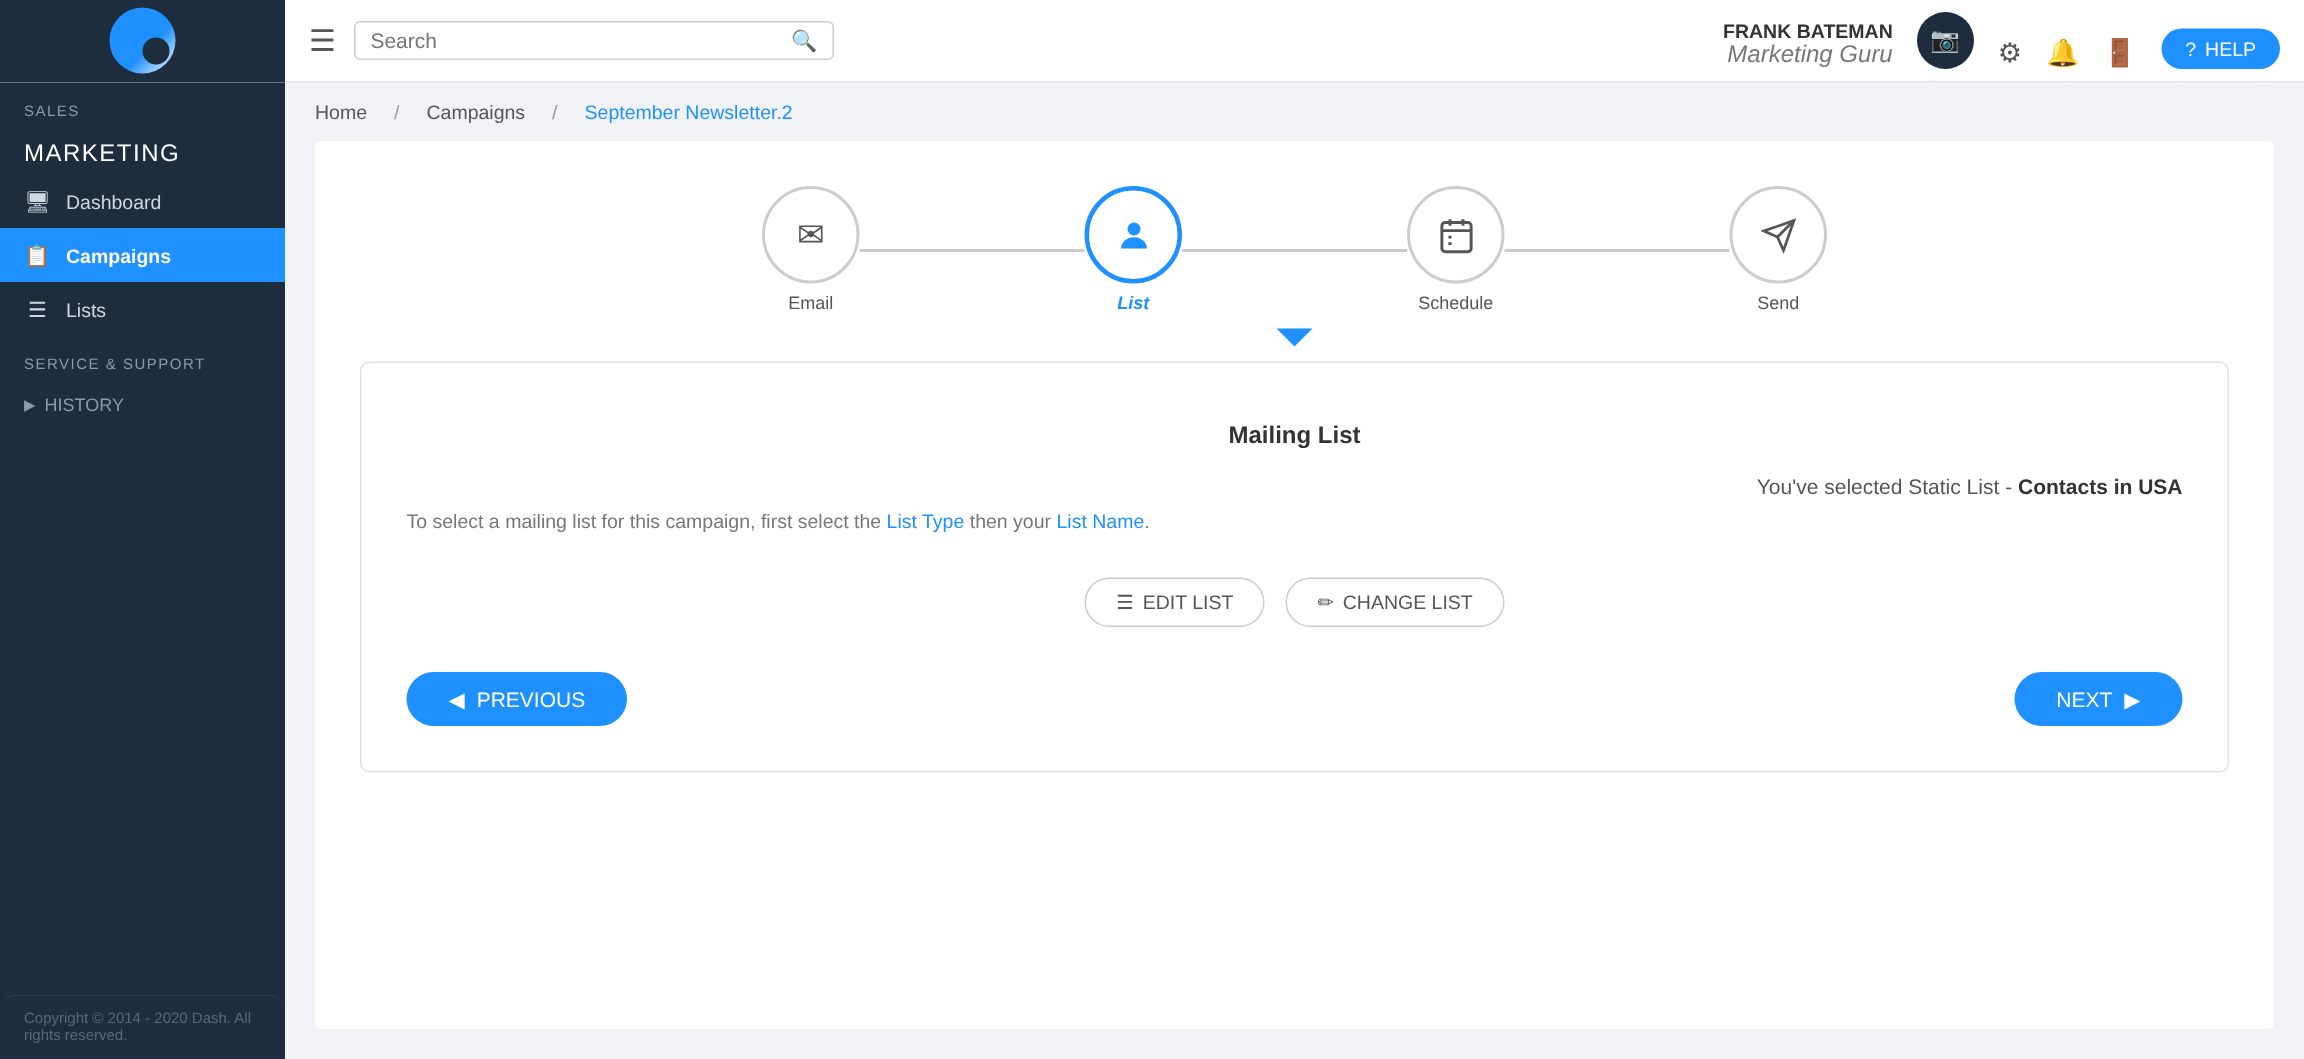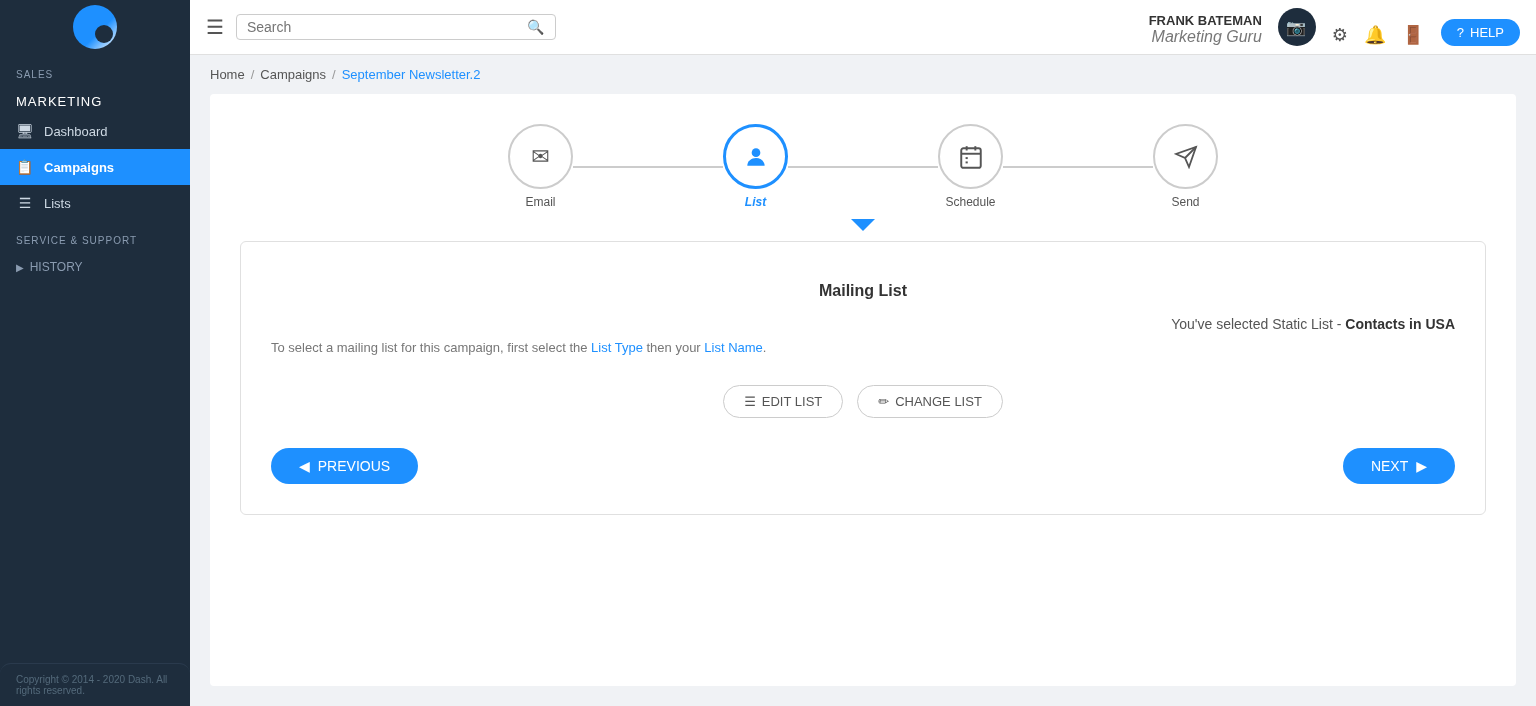--- a/index.html
+++ b/index.html
@@ -172,21 +172,21 @@
       background: #f0f2f5;
     }
 
     
     .breadcrumb {
       display: flex;
       align-items: flex-end;
       padding: 12px 20px;
       font-size: 13px;
       color: #555;
-      gap: 6px;
+      gap: 18px;
       background: #f0f2f5;
     }
     .breadcrumb a { color: #555; text-decoration: none; }
     .breadcrumb .sep { color: #999; }
     .breadcrumb .current { color: #1e90ff; font-weight: 500; }
 
     
     .campaign-container {
       background: #fff;
       margin: 0 20px 20px;
@@ -342,21 +342,21 @@
       <span>HELP</span>
     </button>
   </div>
 </div>
 
 <div class="main-layout">
 
   <div class="sidebar">
     <div class="sidebar-section-label">SALES</div>
 
-    <div class="sidebar-section-label" style="color:#fff; font-size:13px; padding-top:10px;">MARKETING</div>
+    <div class="sidebar-section-label" style="color:#fff; font-size:16px; padding-top:10px;">MARKETING</div>
 
     <div class="sidebar-item">
       <span class="sidebar-item-icon">🖥</span>
       <span>Dashboard</span>
     </div>
 
     <div class="sidebar-item active">
       <span class="sidebar-item-icon">📋</span>
       <span>Campaigns</span>
     </div>

